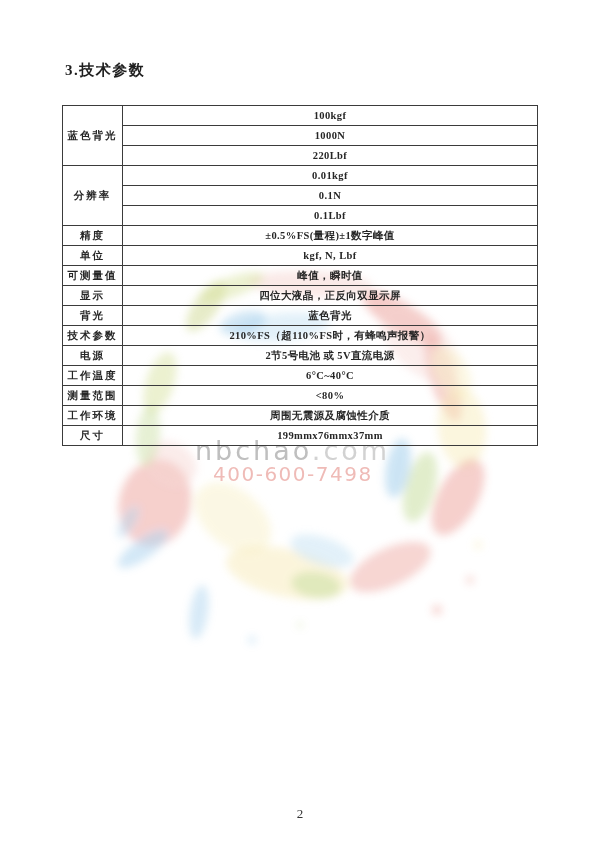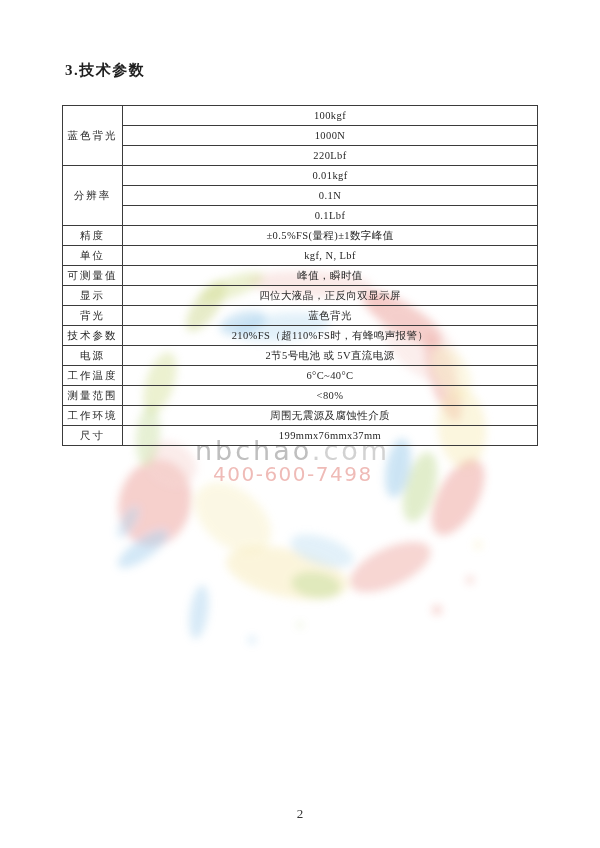--- a/index.html
+++ b/index.html
@@ -90,20 +90,21 @@
   .spec-table col.c1 { width: 60px; }
   .spec-table td {
     border: 1px solid #3b3b3b;
     height: 19px;
     padding: 0 3px;
     text-align: center;
     vertical-align: middle;
     font-size: 10.5px;
     color: #262626;
     letter-spacing: 0.4px;
+    font-weight: bold;
   }
   .spec-table .label-cell { letter-spacing: 2px; }
 
   .page-number {
     position: absolute;
     left: 0; top: 806px;
     width: 600px;
     text-align: center;
     font-size: 13px;
     color: #333333;

